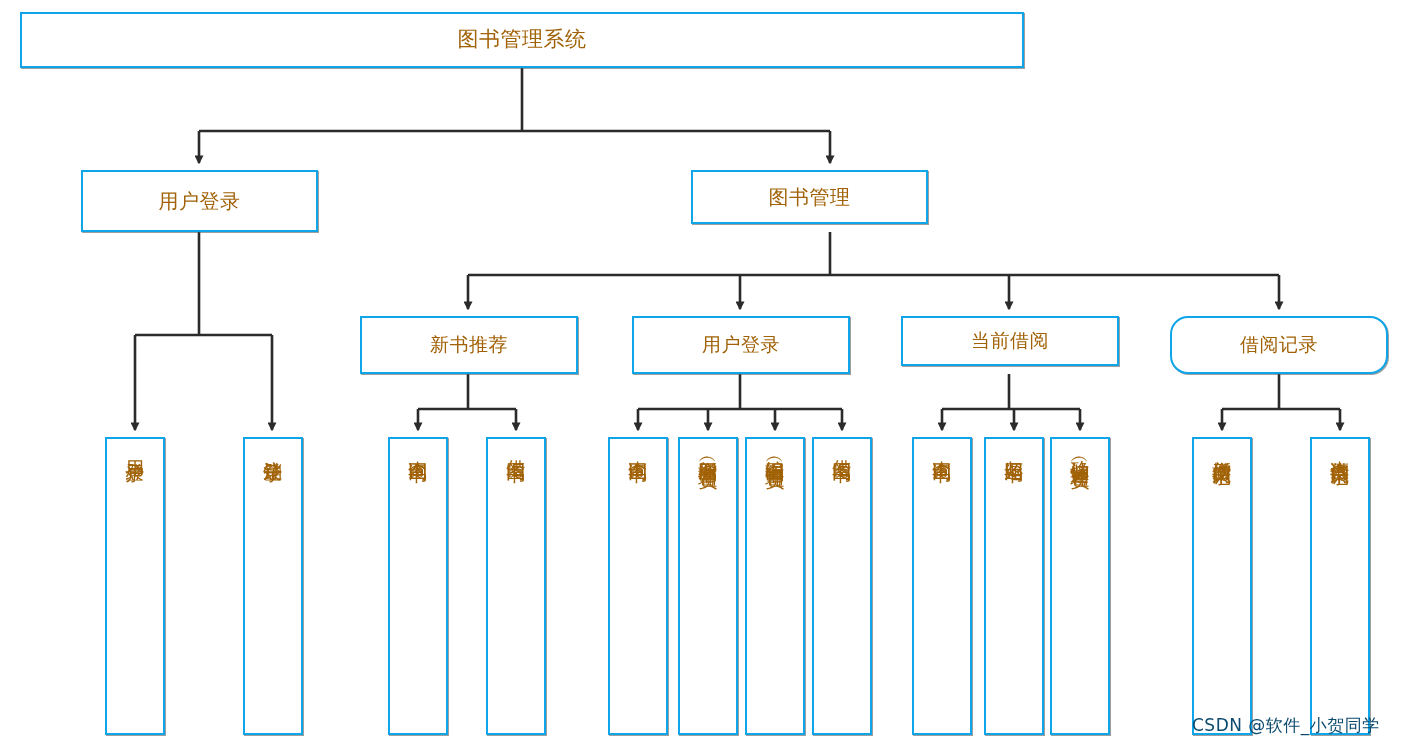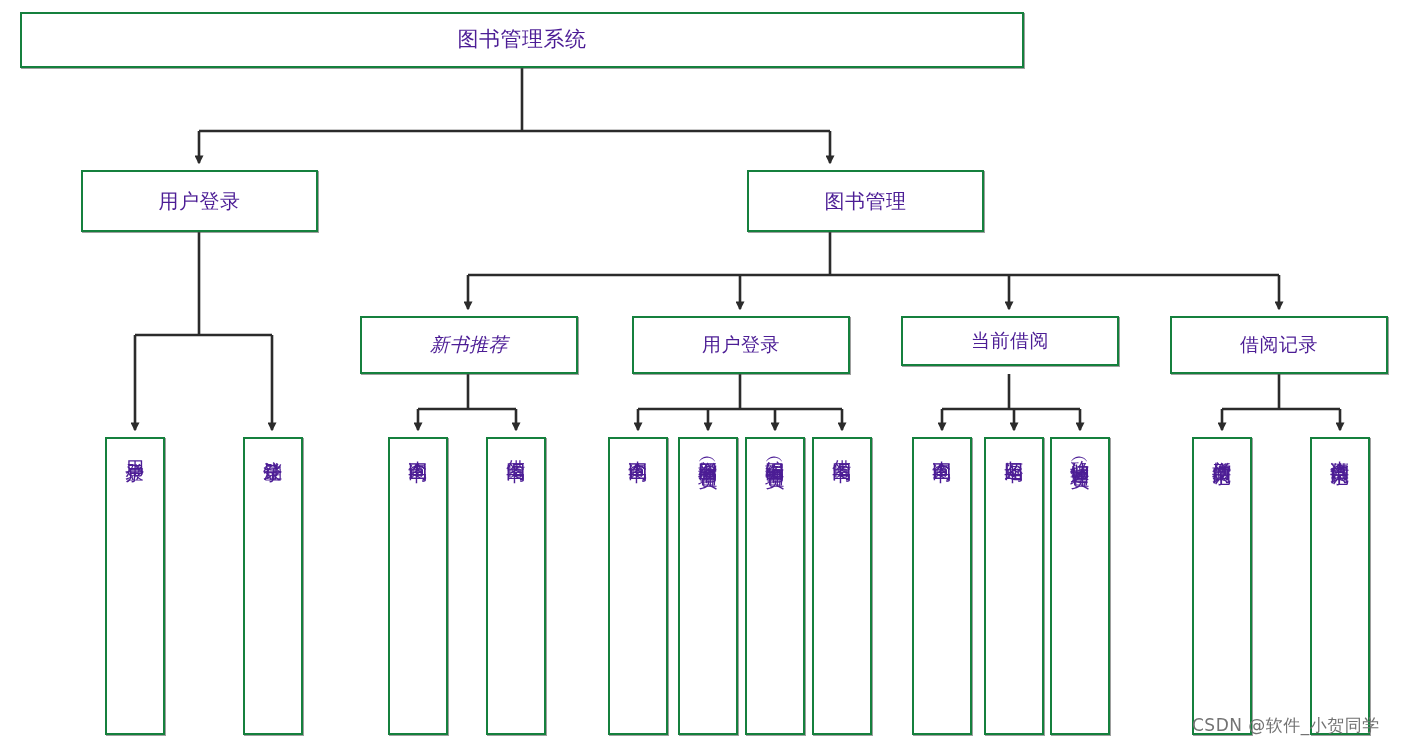--- a/index.html
+++ b/index.html
@@ -23,26 +23,26 @@
     left: 0;
     top: 0;
     width: 1405px;
     height: 747px;
     pointer-events: none;
   }
   .node {
     position: absolute;
     box-sizing: border-box;
     background: #ffffff;
-    border: 2px solid #15803d;
+    border: 2px solid #0ea5e9;
     box-shadow: 1px 1px 0 0 rgba(80,80,80,0.55);
     display: flex;
     align-items: center;
     justify-content: center;
-    color: #4c1d95;
+    color: #a16207;
   }
   .node .node-label {
     display: block;
     text-align: center;
     line-height: 1.12;
     letter-spacing: 0.5px;
   }
   .node.level-0 .node-label { font-size: 21px; }
   .node.level-1 .node-label { font-size: 20px; }
   .node.level-2 .node-label { font-size: 19px; }
@@ -54,21 +54,21 @@
   .node.leaf .node-label {
     writing-mode: vertical-rl;
     text-orientation: upright;
     font-size: 19px;
     line-height: 1.12;
     letter-spacing: 1.5px;
     white-space: nowrap;
   }
   #watermark {
     position: absolute;
-    color: #737373;
+    color: #0c4a6e;
     font-size: 17px;
     white-space: nowrap;
     letter-spacing: 0.5px;
   }
 </style>
 </head>
 <body>
 
 <div id="diagram-canvas">
 
@@ -122,34 +122,34 @@
     </g>
   </svg>
 
   <div class="node level-0" style="left: 20px; top: 12px; width: 1004px; height: 56px;">
     <span class="node-label">图书管理系统</span>
   </div>
 
   <div class="node level-1" style="left: 81px; top: 170px; width: 237px; height: 62px;">
     <span class="node-label">用户登录</span>
   </div>
-  <div class="node level-1" style="left: 747px; top: 170px; width: 237px; height: 62px; font-family: Liberation Serif, serif;">
+  <div class="node level-1" style="left: 691px; top: 170px; width: 237px; height: 54px; font-family: Liberation Serif, serif;">
     <span class="node-label">图书管理</span>
   </div>
 
-  <div class="node level-2" style="left: 360px; top: 316px; width: 218px; height: 58px; font-style: italic;">
+  <div class="node level-2" style="left: 360px; top: 316px; width: 218px; height: 58px;">
     <span class="node-label">新书推荐</span>
   </div>
   <div class="node level-2" style="left: 632px; top: 316px; width: 218px; height: 58px;">
     <span class="node-label">用户登录</span>
   </div>
   <div class="node level-2" style="left: 901px; top: 316px; width: 218px; height: 50px;">
     <span class="node-label">当前借阅</span>
   </div>
-  <div class="node level-2" style="left: 1170px; top: 316px; width: 218px; height: 58px;">
+  <div class="node level-2" style="left: 1170px; top: 316px; width: 218px; height: 58px; border-radius: 18px;">
     <span class="node-label">借阅记录</span>
   </div>
 
   <div class="node leaf" style="left: 105px; top: 437px; width: 60px; height: 298px;">
     <span class="node-label">用户登录</span>
   </div>
   <div class="node leaf" style="left: 243px; top: 437px; width: 60px; height: 298px;">
     <span class="node-label">注销登录</span>
   </div>
   <div class="node leaf" style="left: 388px; top: 437px; width: 60px; height: 298px;">

